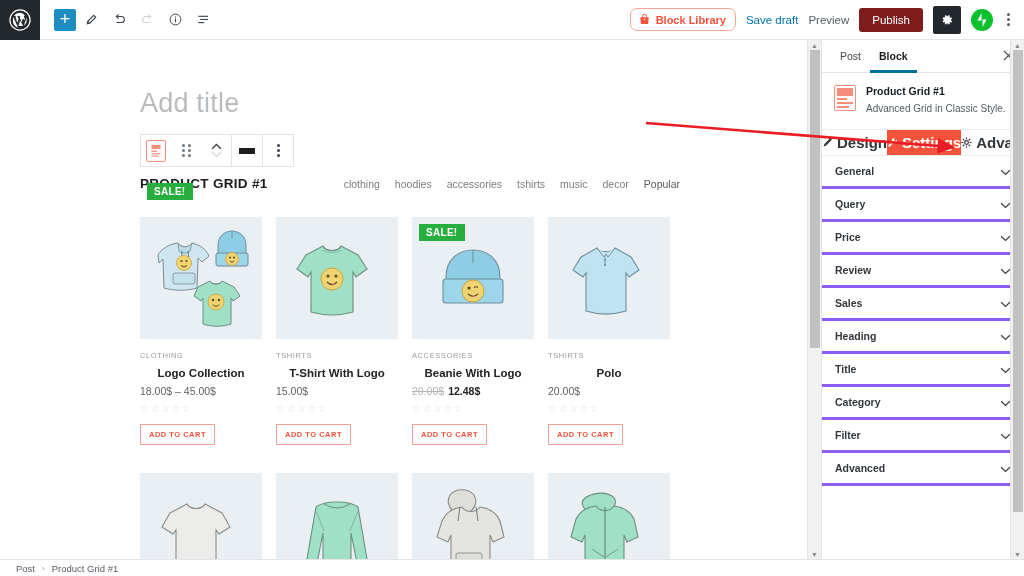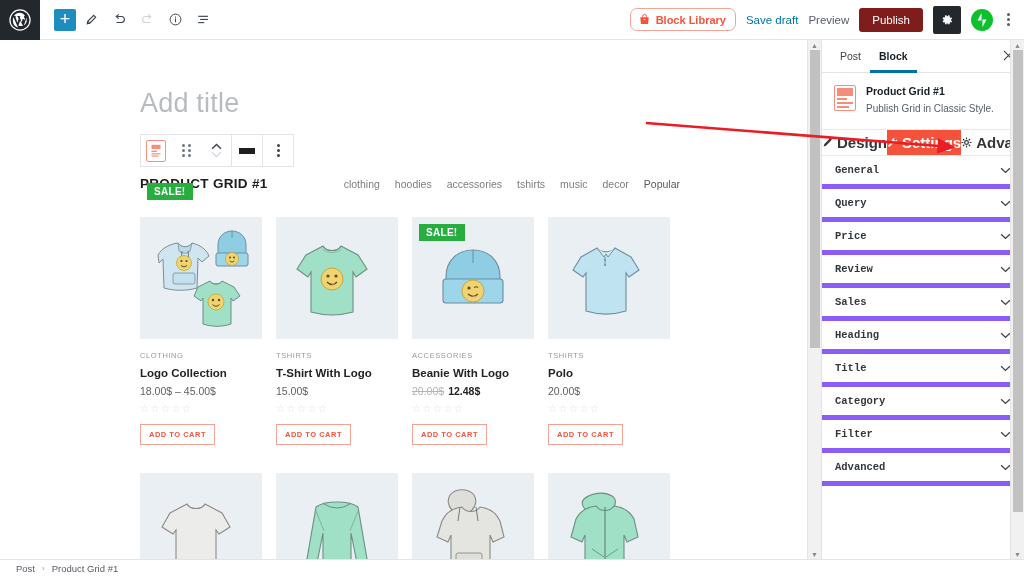--- a/index.html
+++ b/index.html
@@ -98,21 +98,21 @@
   .grid-cats { display: flex; gap: 15px; font-size: 10.5px; color: #7d7d7d; }
   .grid-cats span:last-child { color: #5a5a5a; }
   .products { display: grid; grid-template-columns: repeat(4, 122px); gap: 0 14px; margin-top: 26px; }
   .p-img { width: 122px; height: 122px; background: #e9eff3; position: relative; overflow: hidden; }
   .p-img svg { position: absolute; inset: 0; }
   .sale-badge {
     position: absolute; left: 7px; top: 7px; background: #27ae3e; color: #fff;
     font-size: 10px; font-weight: bold; padding: 3px 7px; letter-spacing: 0.3px;
   }
   .p-cat { margin-top: 12px; font-size: 7.5px; color: #9a9a9a; letter-spacing: 0.6px; }
-  .p-name { margin-top: 7px; font-size: 11.5px; font-weight: bold; color: #232323; }
+  .p-name { margin-top: 7px; font-size: 11.5px; font-weight: bold; color: #232323; text-align: center; }
   .p-price { margin-top: 6px; font-size: 10.5px; color: #5f5f5f; }
   .p-price .old { text-decoration: line-through; color: #b5b5b5; margin-right: 4px; }
   .p-price .new { color: #232323; font-weight: bold; }
   .stars { margin-top: 6px; font-size: 10px; color: #e0e0e0; letter-spacing: 1.5px; }
   .cart-btn {
     display: inline-block; margin-top: 10px; border: 1px solid #f4a395;
     color: #f4523b; font-size: 7.5px; font-weight: bold; padding: 5px 8px;
     letter-spacing: 0.5px;
   }
   .products.row2 { margin-top: 28px; }
@@ -151,21 +151,21 @@
   .bi-desc { font-size: 10px; color: #555d66; margin-top: 5px; line-height: 1.3; }
   .sb-modes { display: flex; border-top: 1px solid #e9e9e9; height: 26px; }
   .mode {
     flex: 1; display: flex; align-items: center; justify-content: center; gap: 4px;
     font-size: 15px; color: #32373c; font-weight: bold;
   }
   .mode.active { background: #f4523b; color: #fff; }
   .sb-accordion { border-top: 1px solid #e9e9e9; }
   .acc-row {
     height: 33px; display: flex; align-items: center; justify-content: space-between;
-    padding: 0 13px; border-bottom: 5px solid #8b5cf6; background: #fff; font-family: Liberation Mono, monospace;
+    padding: 0 13px; border-bottom: 3px solid #8b5cf6; background: #fff;
   }
   .acc-label { font-size: 10.5px; font-weight: bold; color: #32373c; }
   .acc-chev { color: #3c434a; }
 
   
   .sb-scroll {
     position: absolute; top: 40px; right: 0; width: 14px; height: 520px;
     background: #f1f1f1; border-left: 1px solid #e4e4e4;
   }
   .sb-scroll .thumb {
@@ -508,21 +508,21 @@
 
     <div class="sb-blockinfo">
       <div class="blockicon">
         <div class="sq"></div>
         <div class="bar" style="width:60%"></div>
         <div class="bar"></div>
         <div class="bar" style="width:78%"></div>
       </div>
       <div>
         <div class="bi-title">Product Grid #1</div>
-        <div class="bi-desc">Publish Grid in Classic Style.</div>
+        <div class="bi-desc">Advanced Grid in Classic Style.</div>
       </div>
     </div>
 
     <div class="sb-modes">
       <div class="mode">
         <svg width="11" height="11" viewBox="0 0 14 14">
           <path d="M2 12l3-1 7-7-2-2-7 7z" fill="#32373c"></path>
           <rect x="9.2" y="0.8" width="3.4" height="2.6" rx="0.6" transform="rotate(45 11 2)" fill="#32373c"></rect>
         </svg>
         <span>Design</span>

